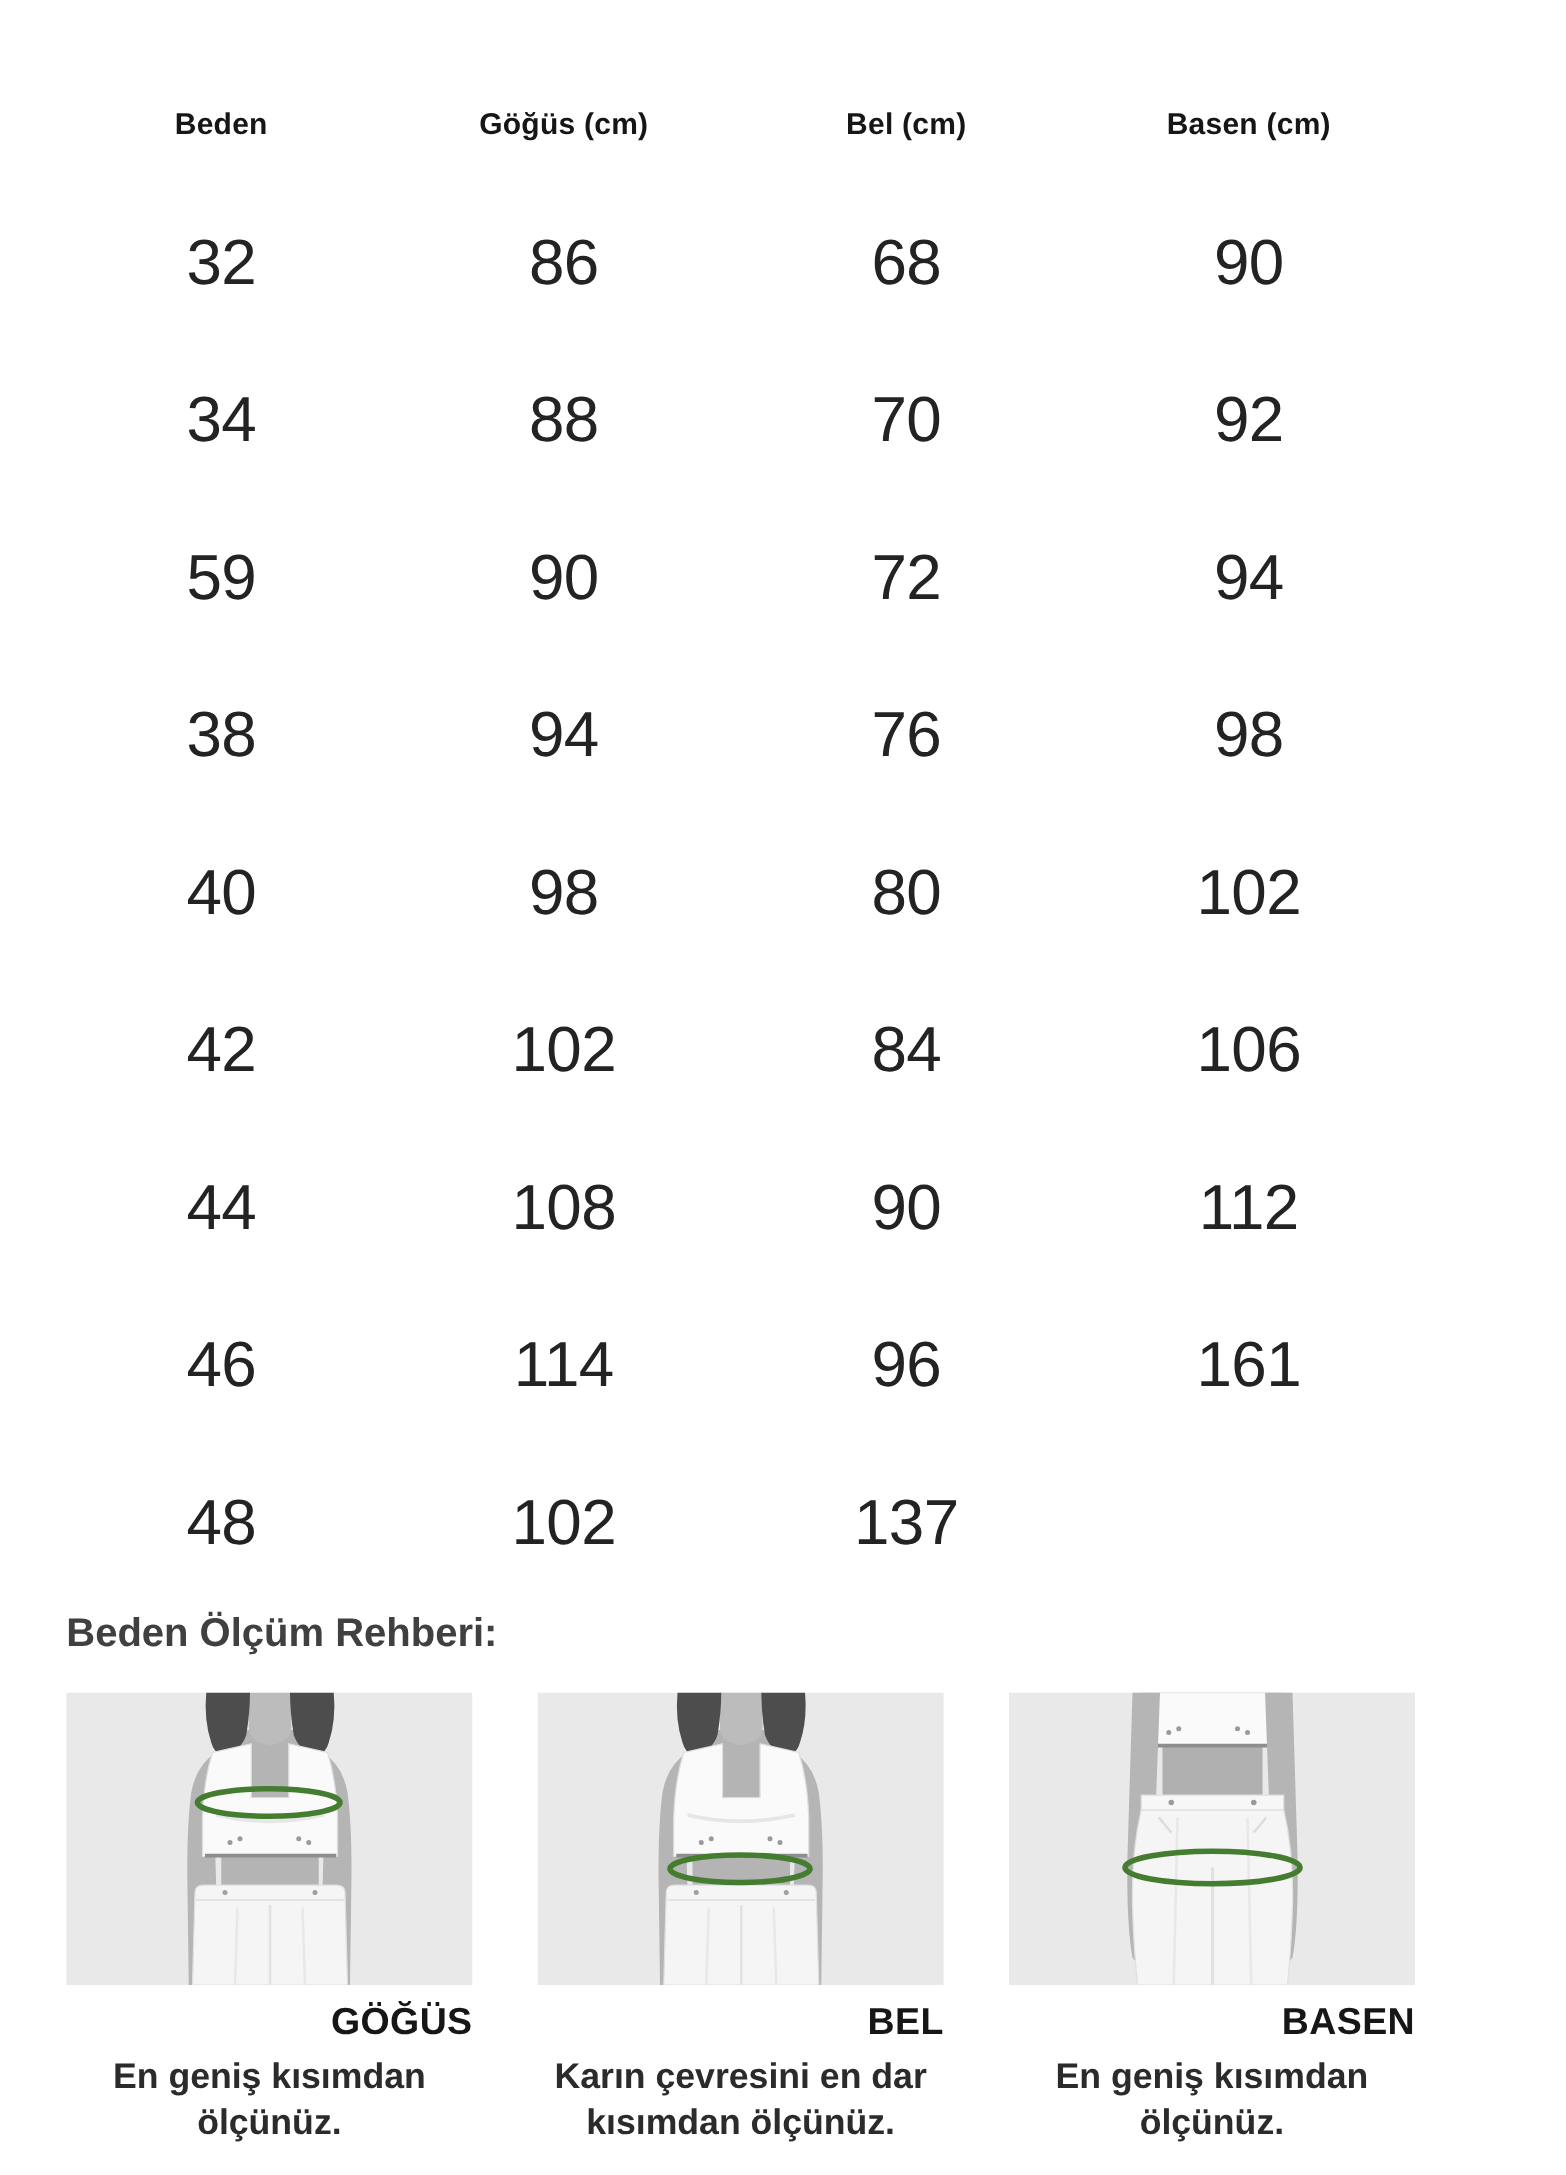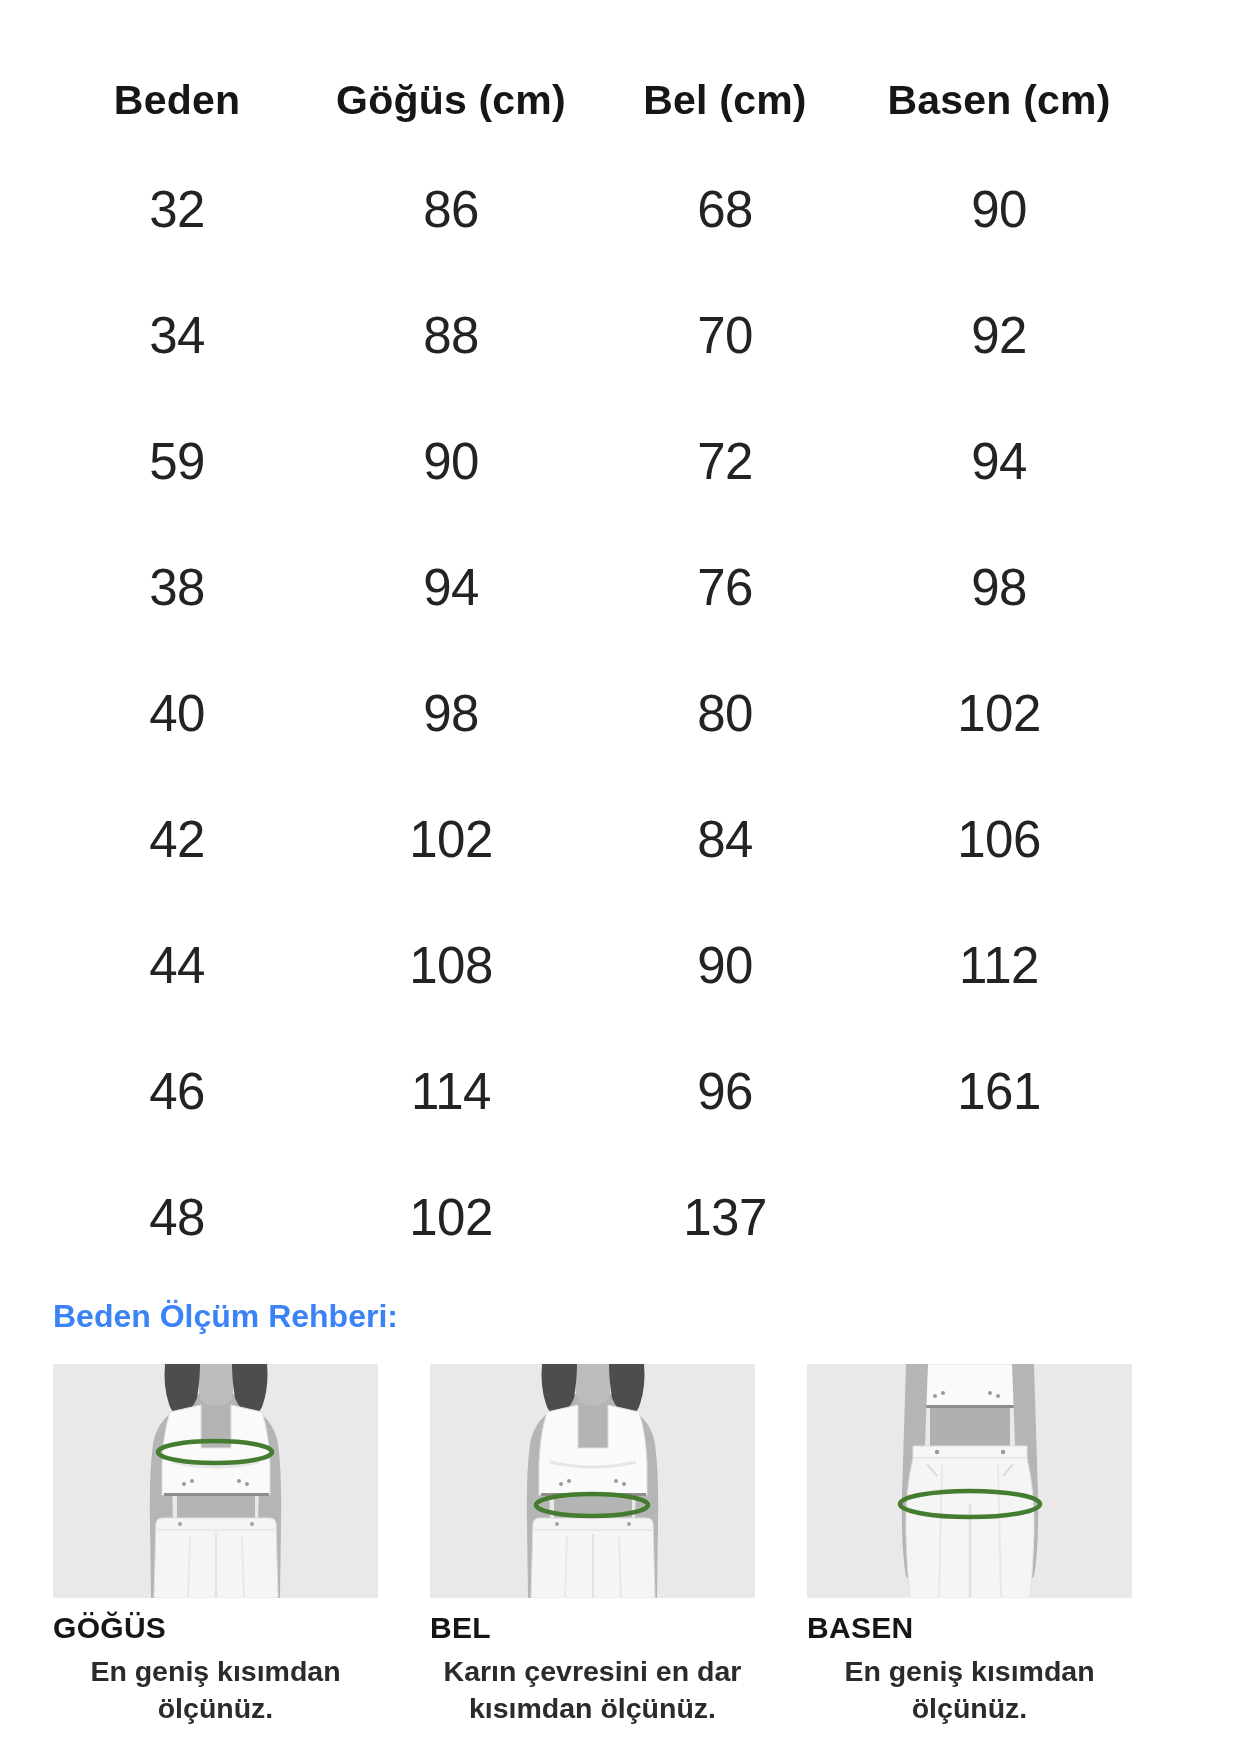--- a/index.html
+++ b/index.html
@@ -24,54 +24,54 @@
   }
   .t-row.head { height: 92px; }
   .t-row.data { height: 126px; }
   .t-cell {
     display: flex;
     align-items: center;
     justify-content: center;
     text-align: center;
   }
   .t-cell.head-cell {
-    font-size: 41px;
+    font-size: 24px;
     font-weight: 600;
     color: #161616;
     letter-spacing: 0.2px;
   }
   .t-cell.num-cell {
     font-size: 51px;
     font-weight: 300;
     color: #232323;
     letter-spacing: -0.5px;
   }
 
   
   .guide-title {
-    margin: 16px 0 0 53px;
+    margin: 6px 0 0 53px;
     font-size: 32px;
     font-weight: 700;
-    color: #3b82f6;
+    color: #404040;
     line-height: 40px;
   }
   .guide-cards {
     display: flex;
     gap: 52px;
     margin: 28px 0 0 53px;
   }
   .guide-card { width: 325px; }
   .photo {
     width: 325px;
     height: 234px;
     display: block;
   }
   .card-label {
     margin-top: 12px;
-    text-align: left;
+    text-align: right;
     font-size: 30px;
     font-weight: 700;
     color: #161616;
     line-height: 36px;
     letter-spacing: 0.3px;
   }
   .card-desc {
     margin-top: 7px;
     padding: 0 10px;
     text-align: center;

